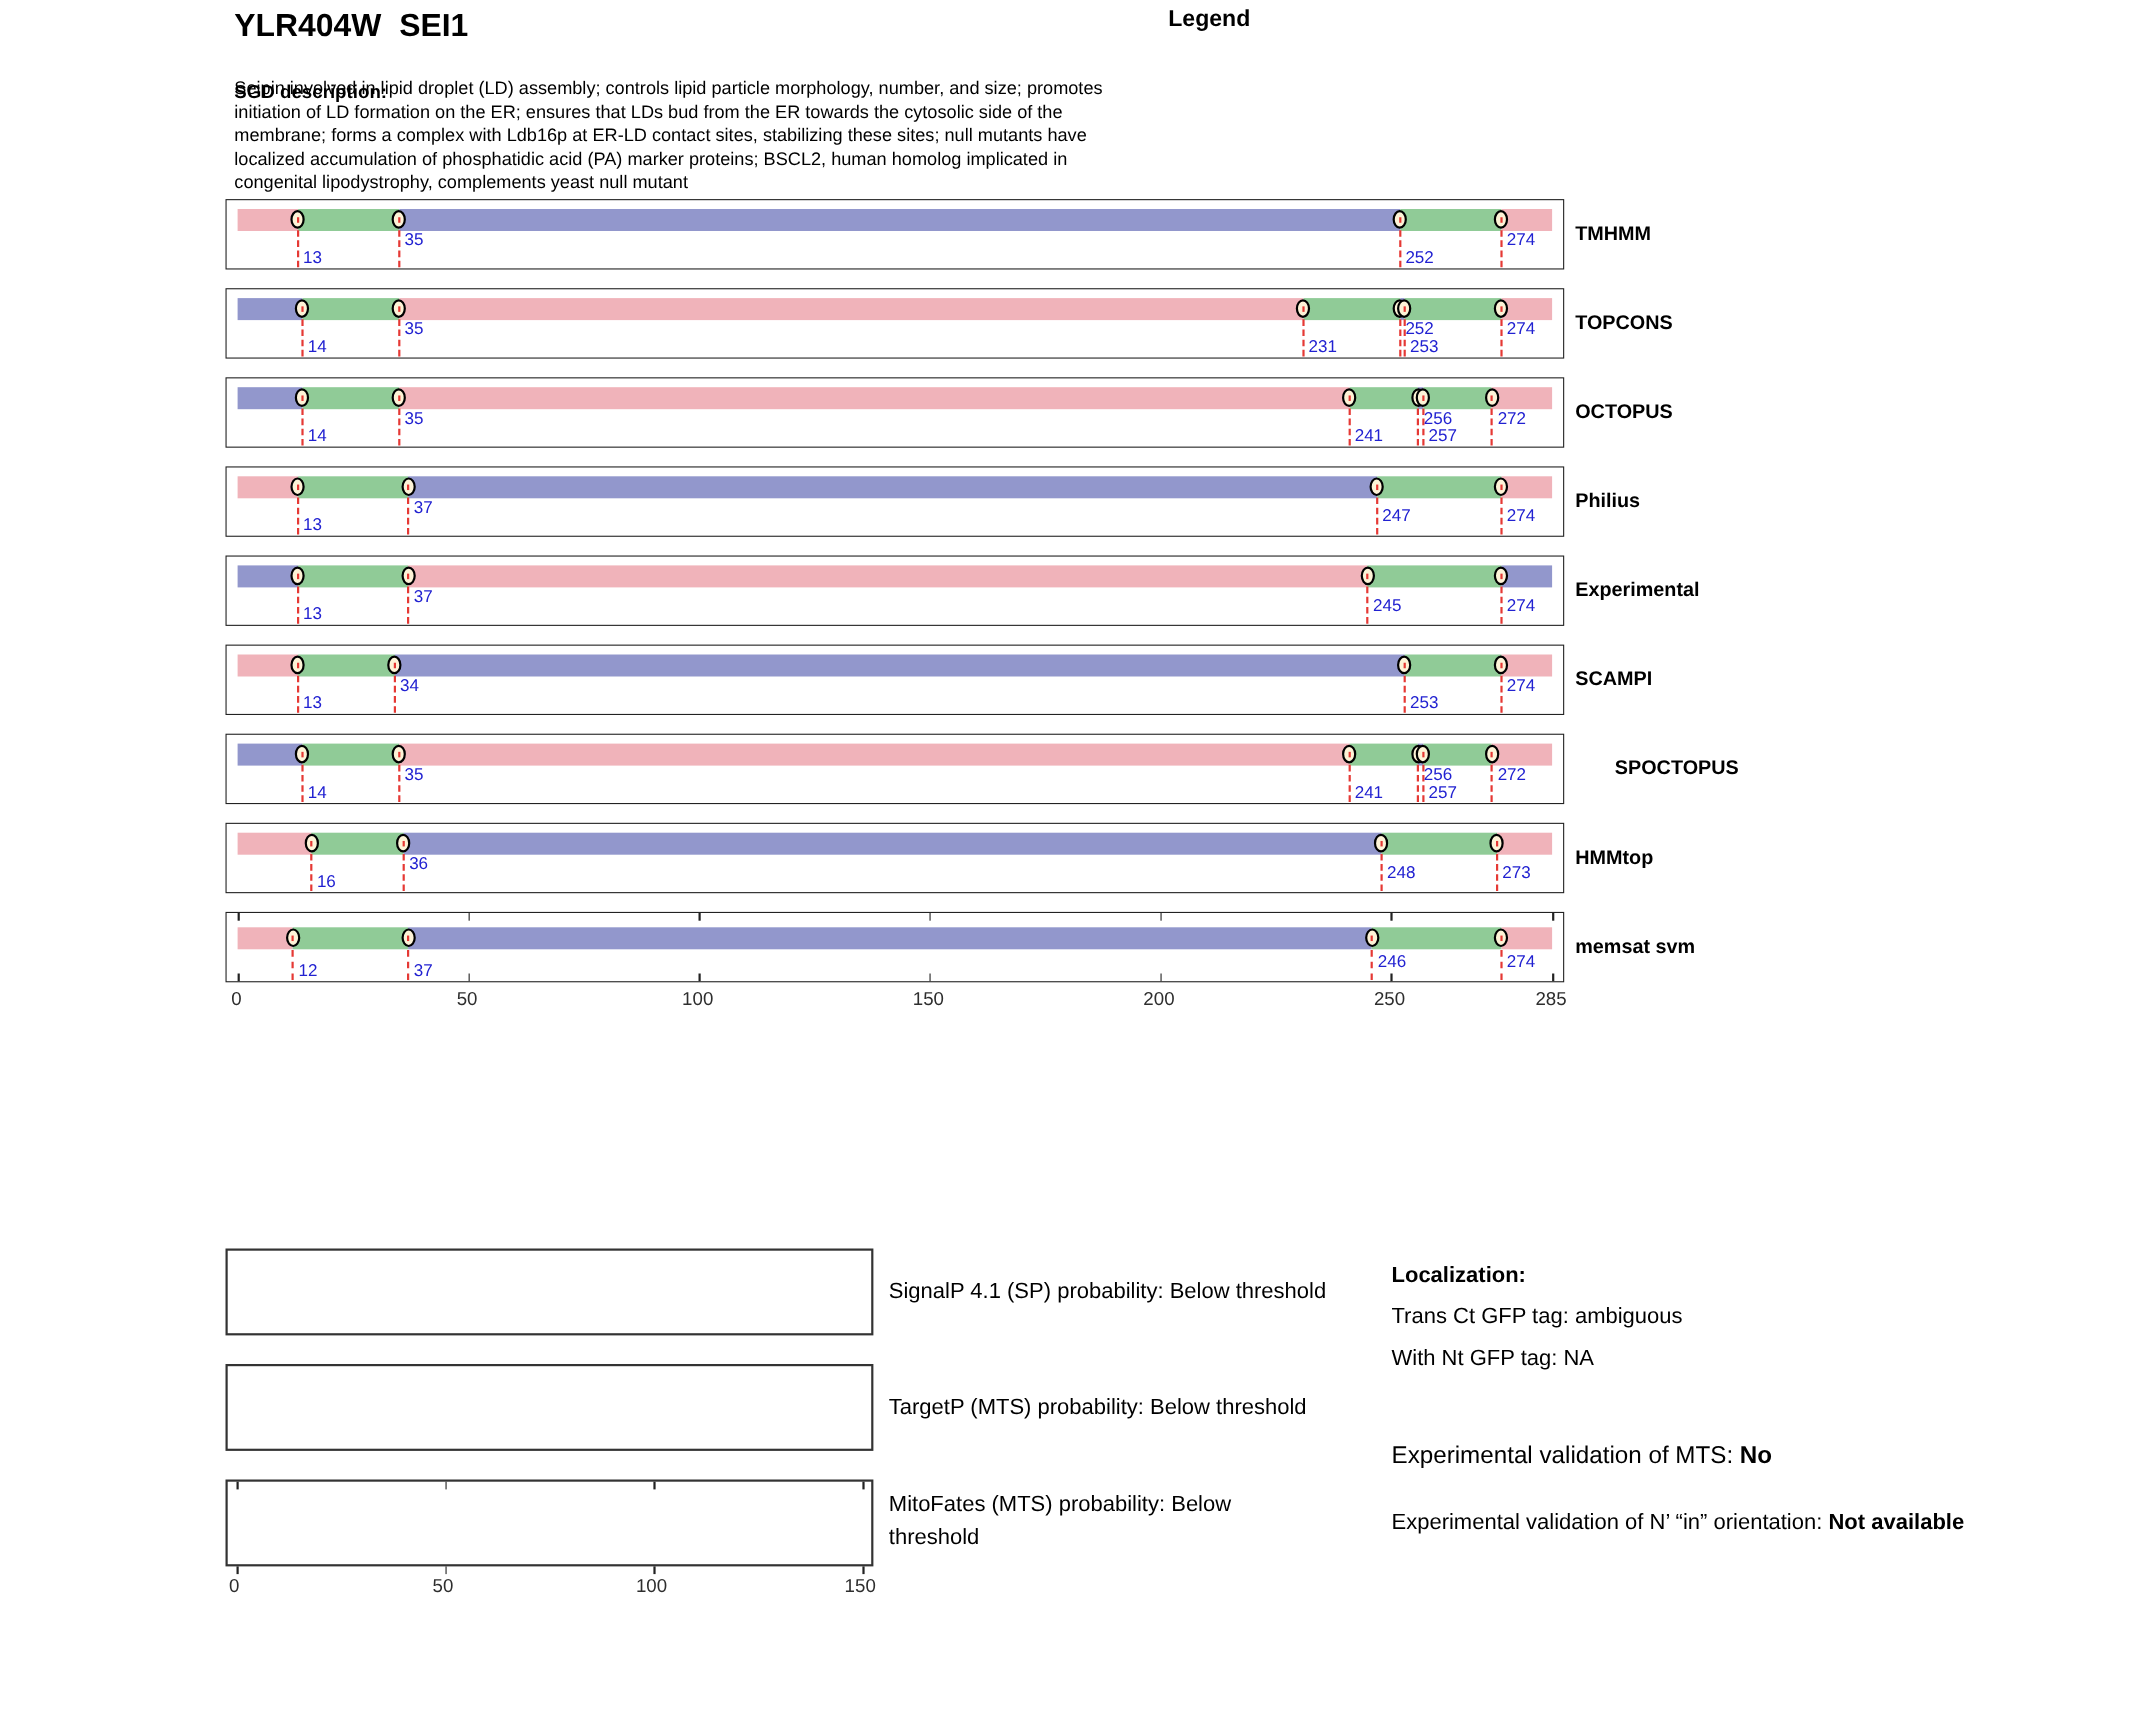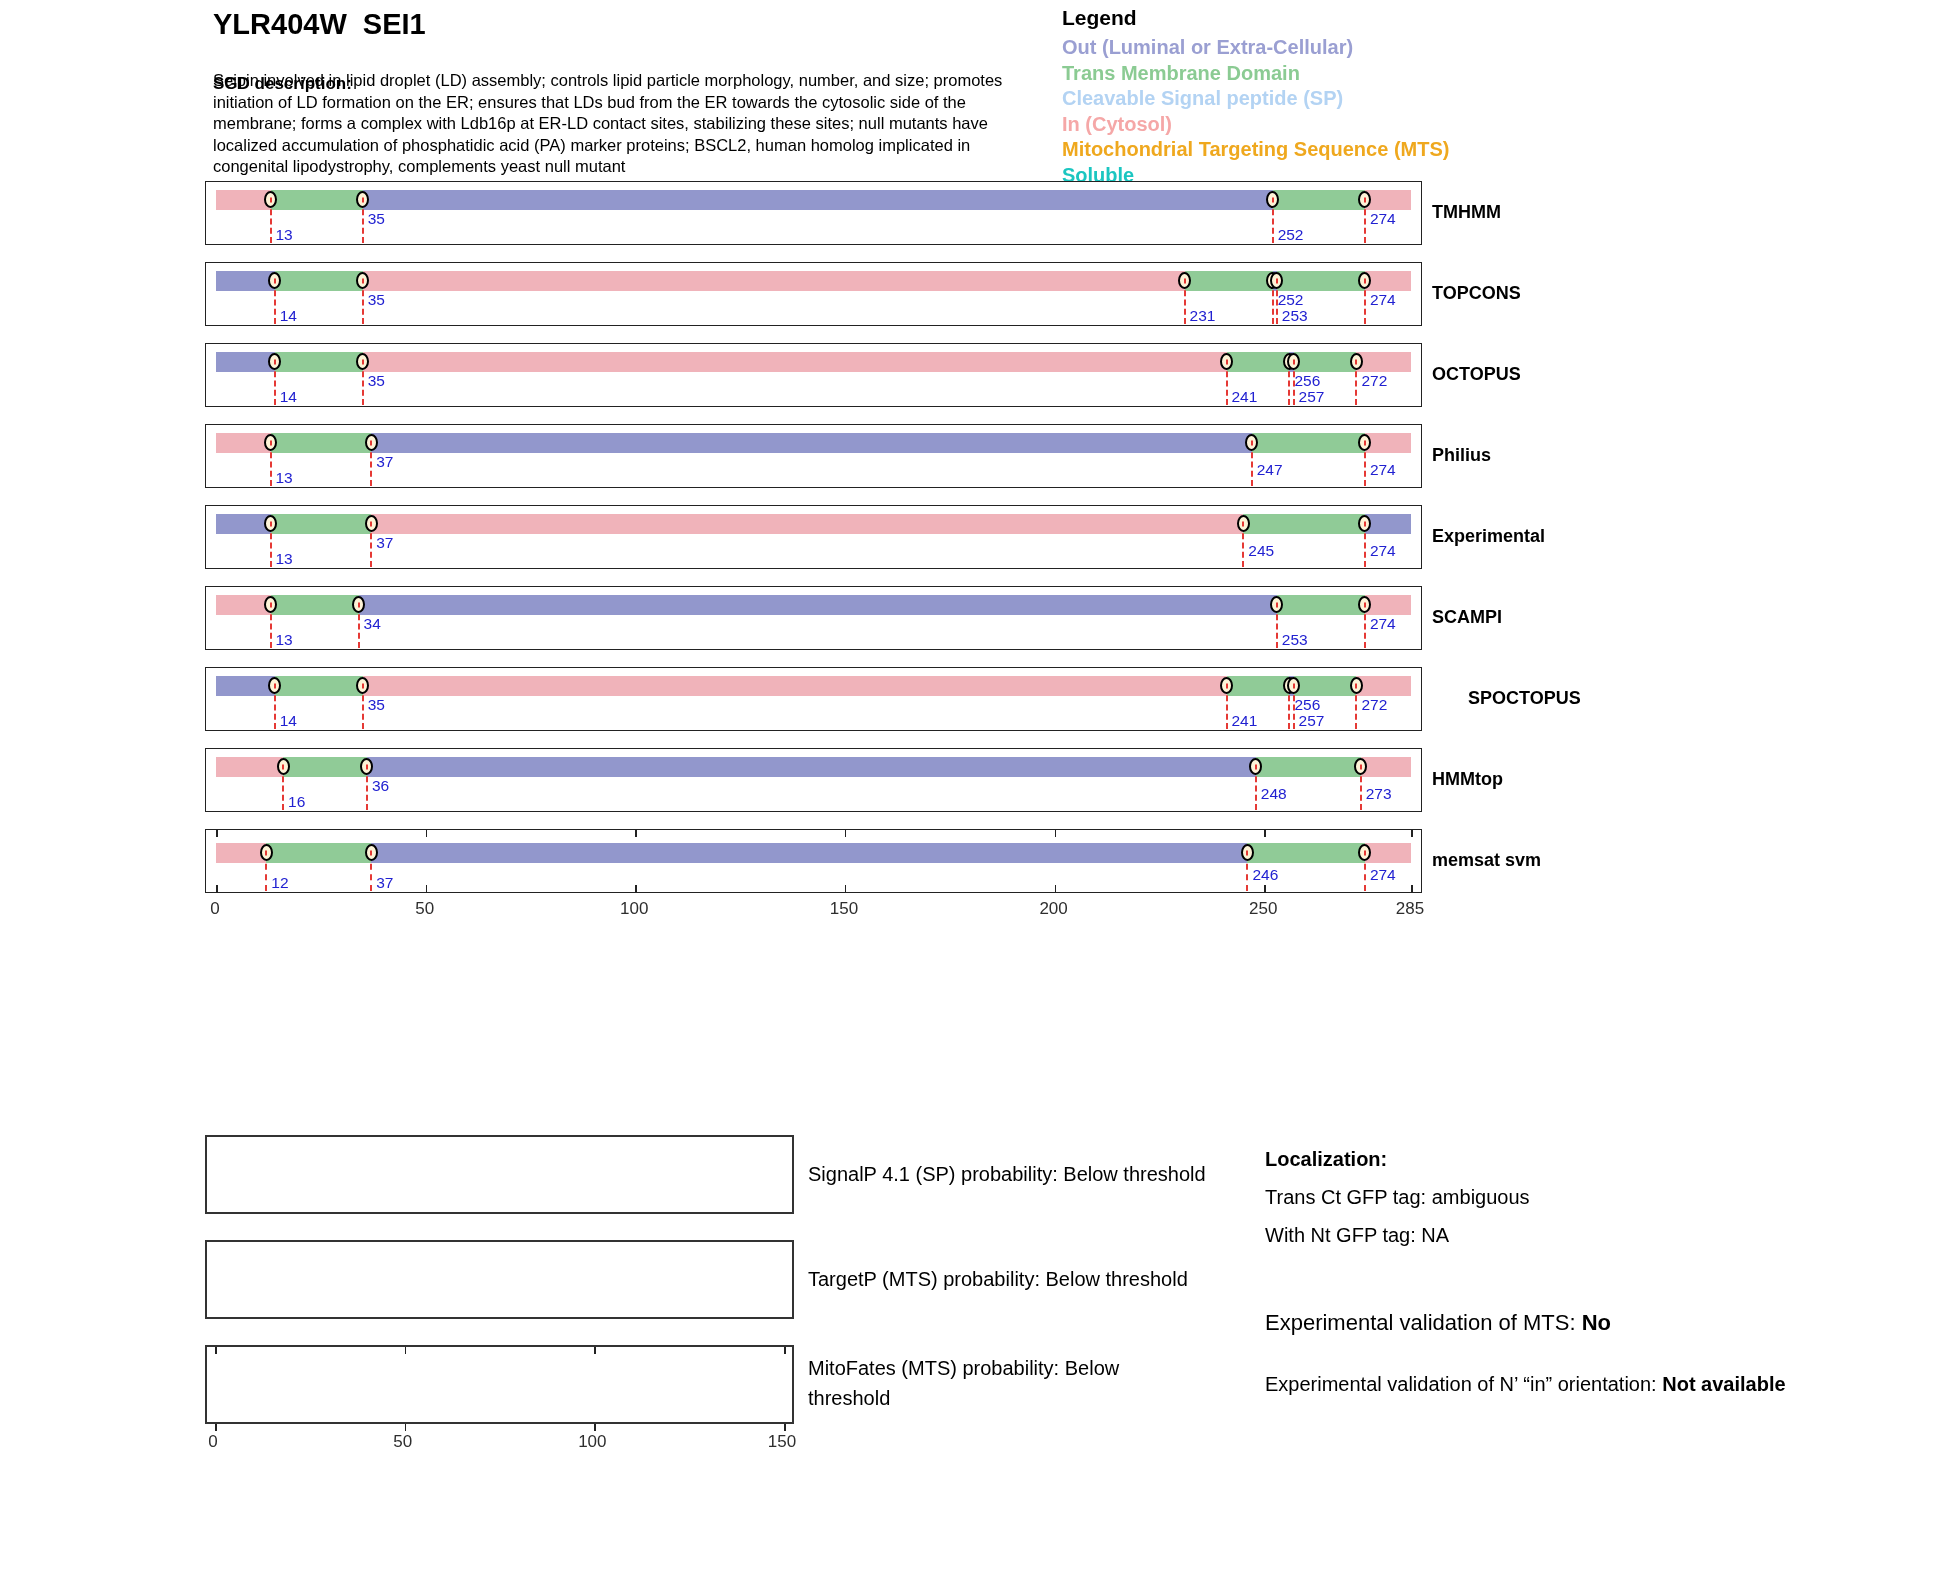--- a/index.html
+++ b/index.html
@@ -33,28 +33,20 @@
 </head>
 <body>
 
 <div class="page">
   <div class="title">YLR404W  SEI1</div>
   <div class="sgd-label">SGD description:</div>
   <div class="sgd-desc">Seipin involved in lipid droplet (LD) assembly; controls lipid particle morphology, number, and size; promotes initiation of LD formation on the ER; ensures that LDs bud from the ER towards the cytosolic side of the membrane; forms a complex with Ldb16p at ER-LD contact sites, stabilizing these sites; null mutants have localized accumulation of phosphatidic acid (PA) marker proteins; BSCL2, human homolog implicated in congenital lipodystrophy, complements yeast null mutant</div>
 
   <div class="legend">
     <div class="legend-title">Legend</div>
-    <div id="legend-items">
-        <div class="legend-item" style="color: rgb(154, 159, 210);">Out (Luminal or Extra-Cellular)</div>
-        <div class="legend-item" style="color: rgb(139, 203, 147);">Trans Membrane Domain</div>
-        <div class="legend-item" style="color: rgb(179, 211, 243);">Cleavable Signal peptide (SP)</div>
-        <div class="legend-item" style="color: rgb(245, 167, 167);">In (Cytosol)</div>
-        <div class="legend-item" style="color: rgb(239, 168, 30);">Mitochondrial Targeting Sequence (MTS)</div>
-        <div class="legend-item" style="color: rgb(27, 198, 193);">Soluble</div>
-      </div>
   </div>
 
   <div id="tracks">
       <div class="track-box" style="left: 205px; top: 181px; width: 1215px; height: 62px;">
         <div class="seg" style="left: 10px; top: 8px; width: 54.5088px; height: 20px; background: rgb(240, 179, 186);"></div>
         <div class="seg" style="left: 64.5088px; top: 8px; width: 92.2456px; height: 20px; background: rgb(144, 203, 151);"></div>
         <div class="seg" style="left: 156.754px; top: 8px; width: 909.877px; height: 20px; background: rgb(146, 151, 204);"></div>
         <div class="seg" style="left: 1066.63px; top: 8px; width: 92.2456px; height: 20px; background: rgb(144, 203, 151);"></div>
         <div class="seg" style="left: 1158.88px; top: 8px; width: 46.1228px; height: 20px; background: rgb(240, 179, 186);"></div>
         <div class="dash" style="left: 63.5088px; top: 18px; height: 43px;"></div>

